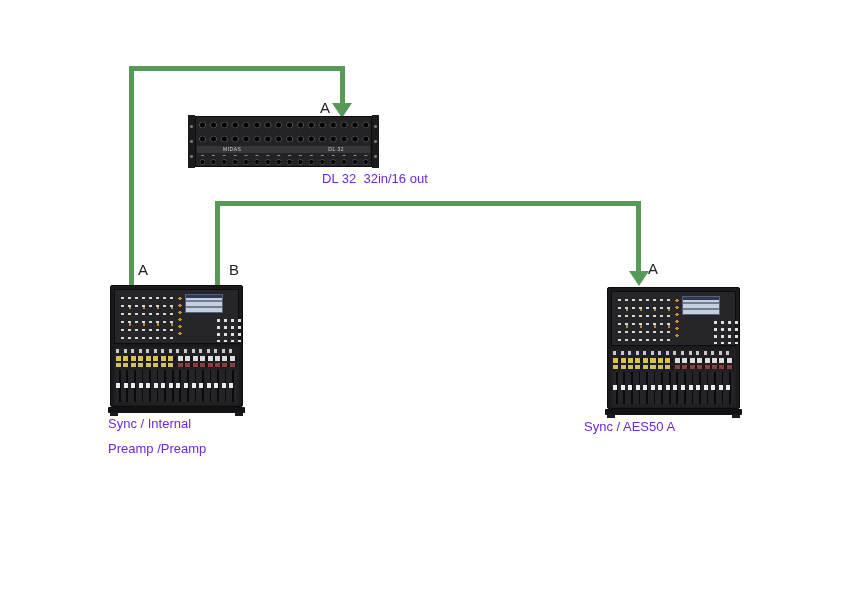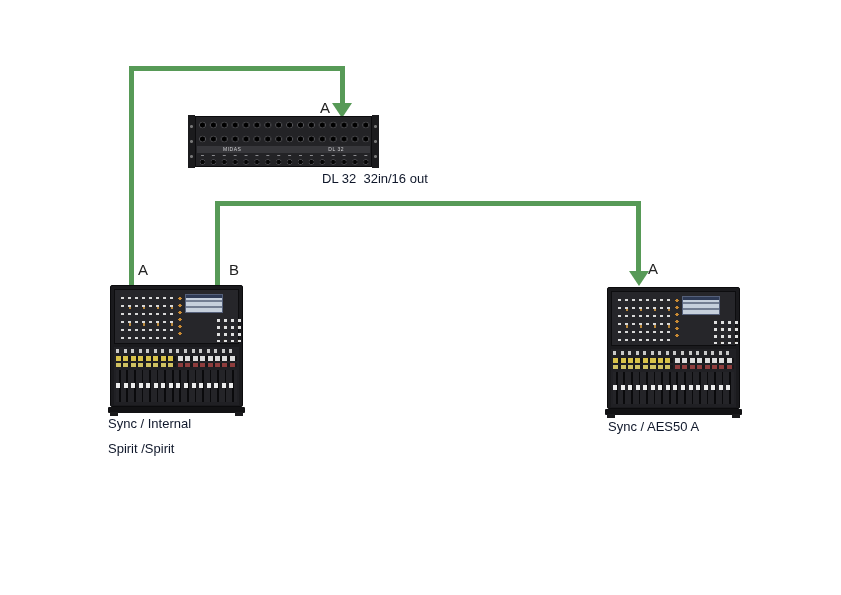--- a/index.html
+++ b/index.html
@@ -7,21 +7,21 @@
          font-family:"Liberation Sans",sans-serif;}
 
   
   .cable{position:absolute;background:#579a57;}
   .arrow-down{position:absolute;width:0;height:0;
     border-left:10px solid transparent;border-right:10px solid transparent;
     border-top:15px solid #579a57;}
 
   
   .port-label{position:absolute;font-size:15px;color:#222;}
-  .caption{position:absolute;font-size:13px;color:#0f172a;white-space:pre;}
+  .caption{position:absolute;font-size:13px;color:#6d28d9;white-space:pre;}
 
   
   .rack{position:absolute;left:188px;top:115px;width:191px;height:53px;}
   .r-ear{position:absolute;top:0;width:7px;height:53px;background:#1b1b1d;
     background-image:radial-gradient(circle 1.3px,#777 1.3px,transparent 1.6px);
     background-size:7px 15px;background-position:center 4px;}
   .r-ear.left{left:0}.r-ear.right{right:0}
   .r-panel{position:absolute;left:7px;top:1px;width:177px;height:51px;
     background:#232326;border:1px solid #0c0c0e;box-sizing:border-box;}
   .r-xlr{height:12px;margin:2px 1px 0;
@@ -151,16 +151,16 @@
         <div class="c-scrib2 r"></div>
         <div class="c-faders"></div>
         <div class="c-caps"></div>
       </div>
     </div>
     <div class="c-base"></div>
   </div>
 
   <div class="caption" style="left:322px;top:171px">DL 32  32in/16 out</div>
   <div class="caption" style="left:108px;top:416px">Sync / Internal</div>
-  <div class="caption" style="left:108px;top:441px">Spirit /Spirit</div>
-  <div class="caption" style="left:608px;top:419px">Sync / AES50 A</div>
+  <div class="caption" style="left:108px;top:441px">Preamp /Preamp</div>
+  <div class="caption" style="left:584px;top:419px">Sync / AES50 A</div>
 
 </div>
 
 </body></html>

